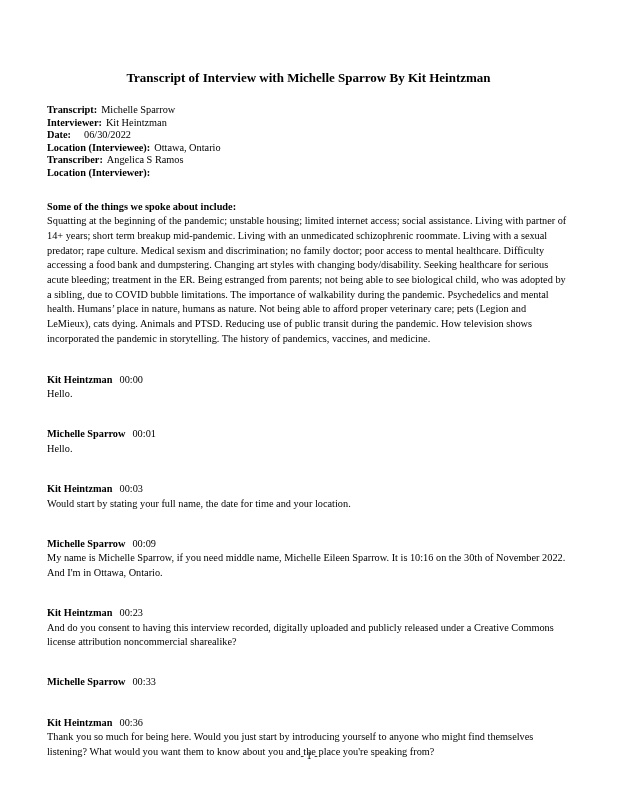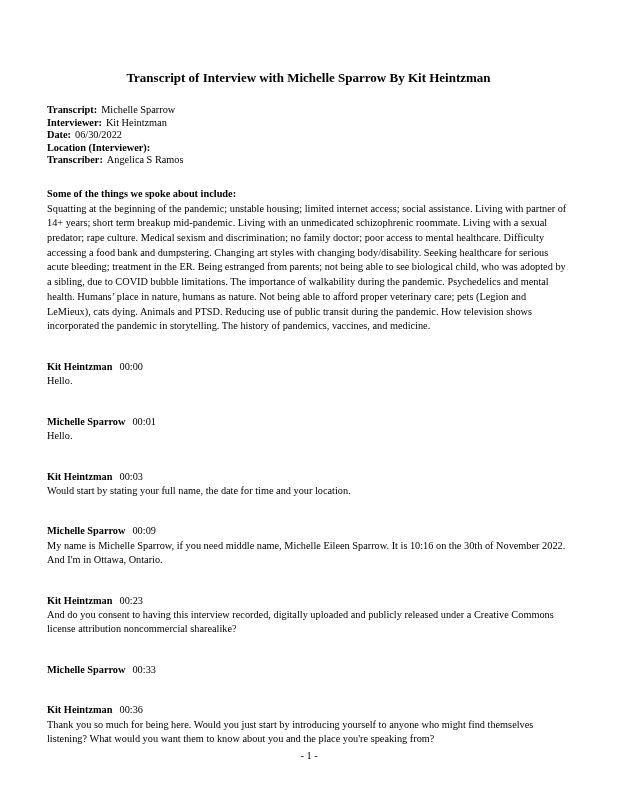--- a/index.html
+++ b/index.html
@@ -27,20 +27,21 @@
     line-height: 16px;
   }
   .metadata {
     line-height: 12.6px;
   }
   .meta-label {
     font-weight: bold;
     margin-right: 4px;
   }
   .meta-value.tab {
+    margin-left: 9px;
   }
   .summary {
     margin-top: 20px;
     line-height: 14.7px;
   }
   .summary-heading {
     font-weight: bold;
   }
   .turn {
     margin-top: 26px;
@@ -72,24 +73,27 @@
     <div class="meta-row">
       <span class="meta-label">Transcript:</span><span class="meta-value">Michelle Sparrow</span>
     </div>
     <div class="meta-row">
       <span class="meta-label">Interviewer:</span><span class="meta-value">Kit Heintzman</span>
     </div>
     <div class="meta-row">
       <span class="meta-label">Date:</span><span class="meta-value tab">06/30/2022</span>
     </div>
     <div class="meta-row">
-      <span class="meta-label">Location (Interviewer):</span><span class="meta-value"></span>
+      <span class="meta-label">Location (Interviewee):</span><span class="meta-value">Ottawa, Ontario</span>
     </div>
     <div class="meta-row">
       <span class="meta-label">Transcriber:</span><span class="meta-value">Angelica S Ramos</span>
+    </div>
+    <div class="meta-row">
+      <span class="meta-label">Location (Interviewer):</span><span class="meta-value"></span>
     </div>
   </div>
 
   <div class="summary">
     <div class="summary-heading">Some of the things we spoke about include:</div>
     <div class="summary-body">Squatting at the beginning of the pandemic; unstable housing; limited internet access; social assistance. Living with partner of 14+ years; short term breakup mid-pandemic. Living with an unmedicated schizophrenic roommate. Living with a sexual predator; rape culture. Medical sexism and discrimination; no family doctor; poor access to mental healthcare. Difficulty accessing a food bank and dumpstering. Changing art styles with changing body/disability. Seeking healthcare for serious acute bleeding; treatment in the ER. Being estranged from parents; not being able to see biological child, who was adopted by a sibling, due to COVID bubble limitations. The importance of walkability during the pandemic. Psychedelics and mental health. Humans’ place in nature, humans as nature. Not being able to afford proper veterinary care; pets (Legion and LeMieux), cats dying. Animals and PTSD. Reducing use of public transit during the pandemic. How television shows incorporated the pandemic in storytelling. The history of pandemics, vaccines, and medicine.</div>
   </div>
 
   <div class="dialogue">
 

